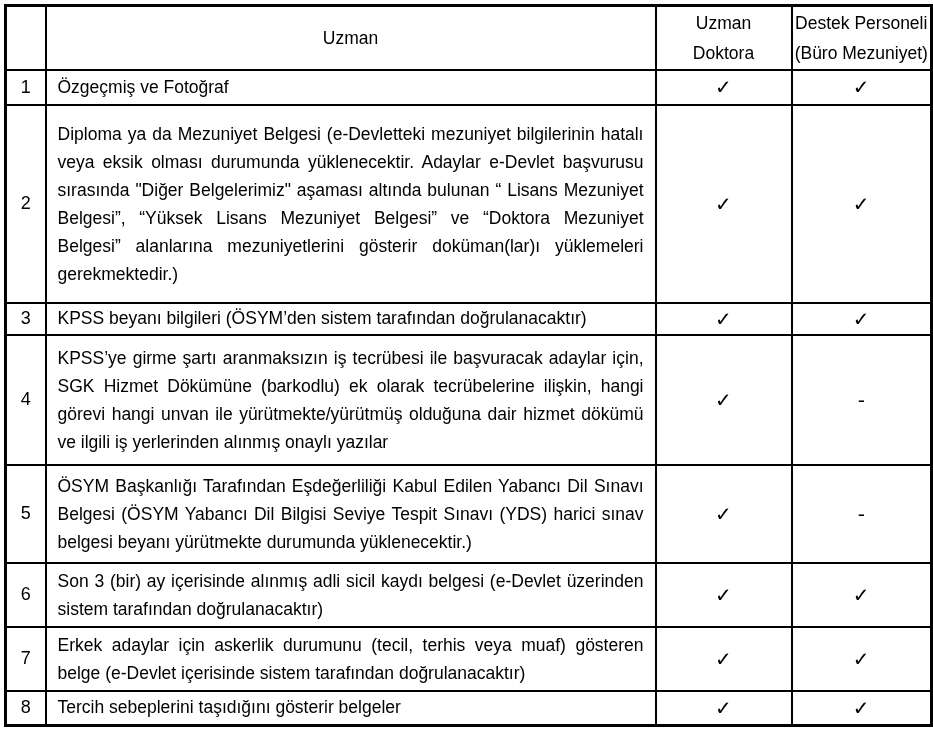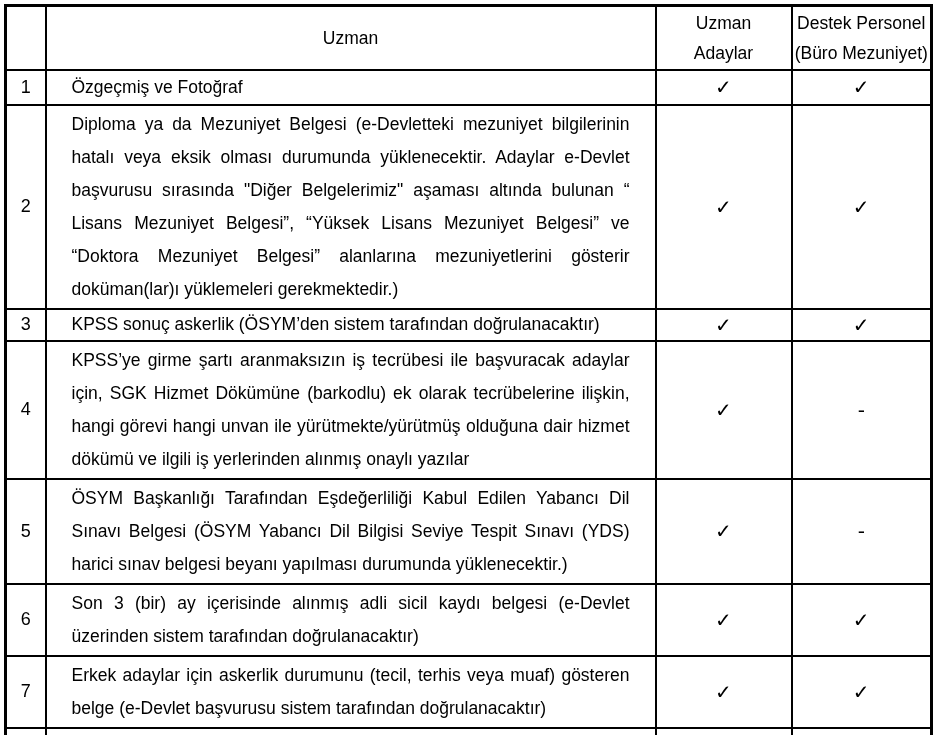--- a/index.html
+++ b/index.html
@@ -49,29 +49,29 @@
   tr.r6 { height: 64px; }
   tr.r7 { height: 64px; }
   tr.r8 { height: 35px; }
 
   td.num {
     text-align: center;
     font-size: 18px;
   }
   td.belge {
     font-size: 17.5px;
-    padding: 2px 25px;
+    padding: 2px 11px;
   }
   td.belge.single {
     text-align: left;
     white-space: nowrap;
   }
   td.belge.multi {
     text-align: justify;
-    line-height: 33px;
+    line-height: 28px;
   }
   td.mark {
     text-align: center;
     font-size: 20px;
     font-family: "DejaVu Sans", "Liberation Sans", sans-serif;
   }
 </style>
 </head>
 <body>
 
@@ -81,68 +81,68 @@
     <col class="c-belge">
     <col class="c-uzman">
     <col class="c-destek">
   </colgroup>
   <thead>
     <tr class="header-row">
       <th class="h-cell"></th>
       <th class="h-cell">Uzman</th>
       <th class="h-cell">
         <span class="hline">Uzman</span>
-        <span class="hline">Adaylar</span>
+        <span class="hline">Doktora</span>
       </th>
       <th class="h-cell">
-        <span class="hline">Destek Personel</span>
+        <span class="hline">Destek Personeli</span>
         <span class="hline">(Büro Mezuniyet)</span>
       </th>
     </tr>
   </thead>
   <tbody>
     <tr class="r1">
       <td class="num">1</td>
       <td class="belge single">Özgeçmiş ve Fotoğraf</td>
       <td class="mark">✓</td>
       <td class="mark">✓</td>
     </tr>
     <tr class="r2">
       <td class="num">2</td>
       <td class="belge multi">Diploma ya da Mezuniyet Belgesi (e-Devletteki mezuniyet bilgilerinin hatalı veya eksik olması durumunda yüklenecektir. Adaylar e-Devlet başvurusu sırasında "Diğer Belgelerimiz" aşaması altında bulunan “ Lisans Mezuniyet Belgesi”, “Yüksek Lisans Mezuniyet Belgesi” ve “Doktora Mezuniyet Belgesi” alanlarına mezuniyetlerini gösterir doküman(lar)ı yüklemeleri gerekmektedir.)</td>
       <td class="mark">✓</td>
       <td class="mark">✓</td>
     </tr>
     <tr class="r3">
       <td class="num">3</td>
-      <td class="belge single">KPSS sonuç askerlik (ÖSYM’den sistem tarafından doğrulanacaktır)</td>
+      <td class="belge single">KPSS beyanı bilgileri (ÖSYM’den sistem tarafından doğrulanacaktır)</td>
       <td class="mark">✓</td>
       <td class="mark">✓</td>
     </tr>
     <tr class="r4">
       <td class="num">4</td>
       <td class="belge multi">KPSS’ye girme şartı aranmaksızın iş tecrübesi ile başvuracak adaylar için, SGK Hizmet Dökümüne (barkodlu) ek olarak tecrübelerine ilişkin, hangi görevi hangi unvan ile yürütmekte/yürütmüş olduğuna dair hizmet dökümü ve ilgili iş yerlerinden alınmış onaylı yazılar</td>
       <td class="mark">✓</td>
       <td class="mark">-</td>
     </tr>
     <tr class="r5">
       <td class="num">5</td>
-      <td class="belge multi">ÖSYM Başkanlığı Tarafından Eşdeğerliliği Kabul Edilen Yabancı Dil Sınavı Belgesi (ÖSYM Yabancı Dil Bilgisi Seviye Tespit Sınavı (YDS) harici sınav belgesi beyanı yapılması durumunda yüklenecektir.)</td>
+      <td class="belge multi">ÖSYM Başkanlığı Tarafından Eşdeğerliliği Kabul Edilen Yabancı Dil Sınavı Belgesi (ÖSYM Yabancı Dil Bilgisi Seviye Tespit Sınavı (YDS) harici sınav belgesi beyanı yürütmekte durumunda yüklenecektir.)</td>
       <td class="mark">✓</td>
       <td class="mark">-</td>
     </tr>
     <tr class="r6">
       <td class="num">6</td>
       <td class="belge multi">Son 3 (bir) ay içerisinde alınmış adli sicil kaydı belgesi (e-Devlet üzerinden sistem tarafından doğrulanacaktır)</td>
       <td class="mark">✓</td>
       <td class="mark">✓</td>
     </tr>
     <tr class="r7">
       <td class="num">7</td>
-      <td class="belge multi">Erkek adaylar için askerlik durumunu (tecil, terhis veya muaf) gösteren belge (e-Devlet başvurusu sistem tarafından doğrulanacaktır)</td>
+      <td class="belge multi">Erkek adaylar için askerlik durumunu (tecil, terhis veya muaf) gösteren belge (e-Devlet içerisinde sistem tarafından doğrulanacaktır)</td>
       <td class="mark">✓</td>
       <td class="mark">✓</td>
     </tr>
     <tr class="r8">
       <td class="num">8</td>
       <td class="belge single">Tercih sebeplerini taşıdığını gösterir belgeler</td>
       <td class="mark">✓</td>
       <td class="mark">✓</td>
     </tr>
   </tbody>

